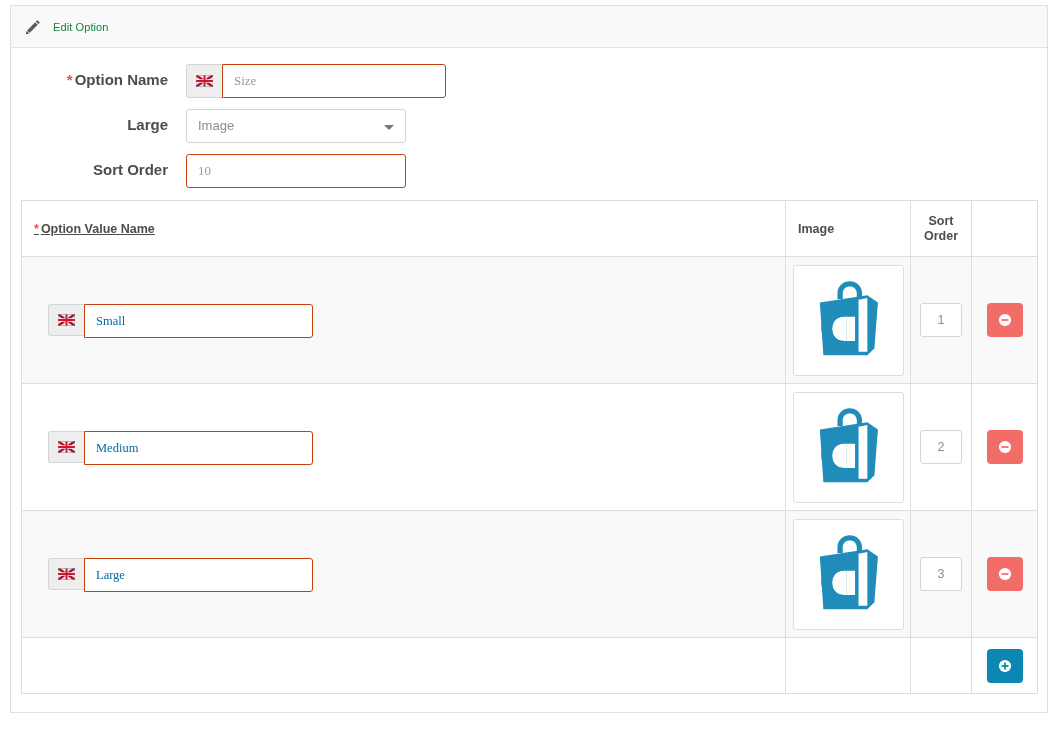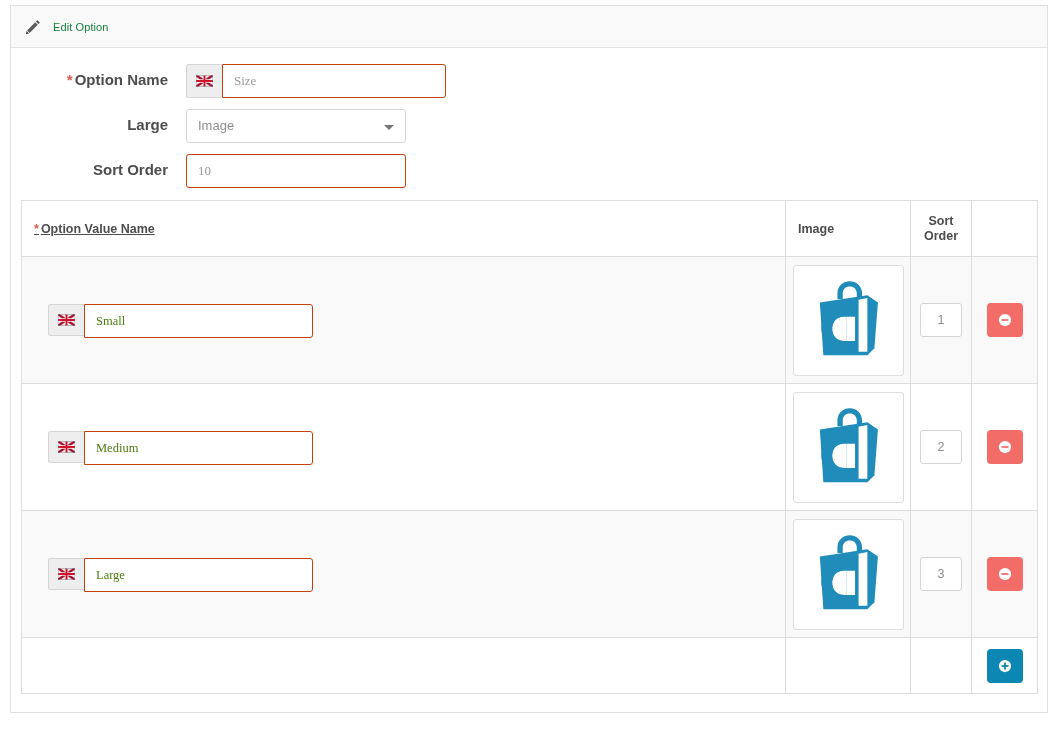--- a/index.html
+++ b/index.html
@@ -175,21 +175,21 @@
   td.cell-sort  { text-align: center; }
   td.cell-act   { text-align: center; }
 
   .val-input-group { display: flex; height: 32px; width: 265px; }
   .val-input-group .flag-addon { width: 36px; }
   .val-input-group .text-input {
     width: 229px;
     height: 23px;
     line-height: 30px;
     font-size: 12.5px;
-    color: #4d7c0f;
+    color: #0369a1;
   }
 
   .thumb-box {
     width: 111px;
     height: 111px;
     border: 1px solid #dddddd;
     border-radius: 3px;
     background: #ffffff;
     display: inline-flex;
     align-items: center;

